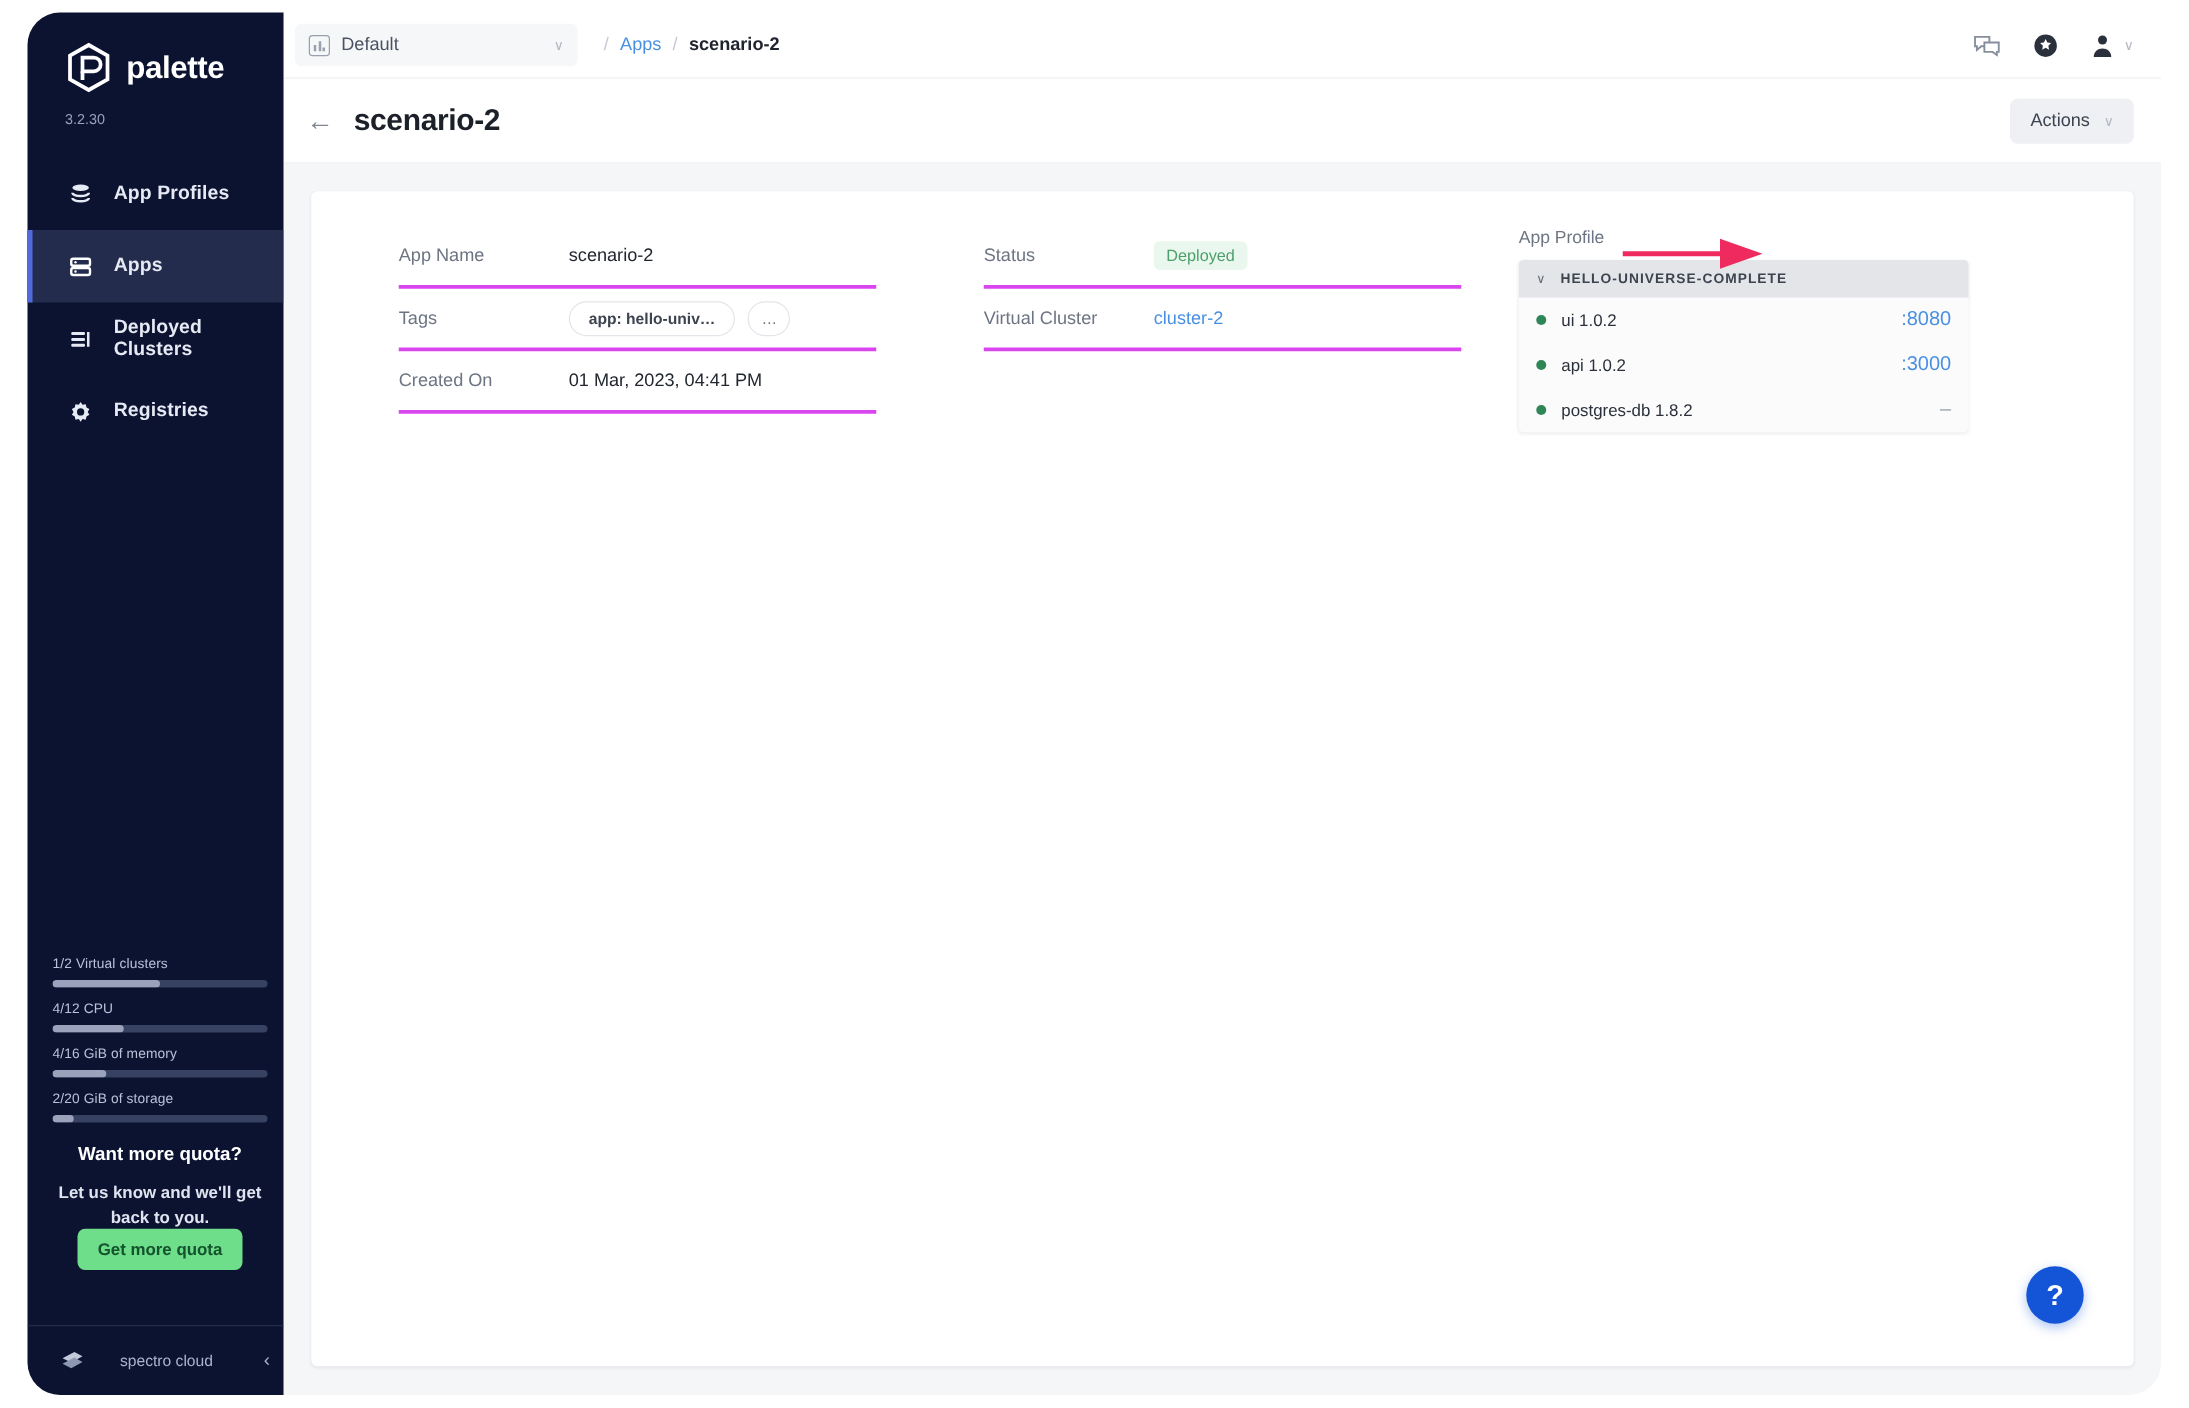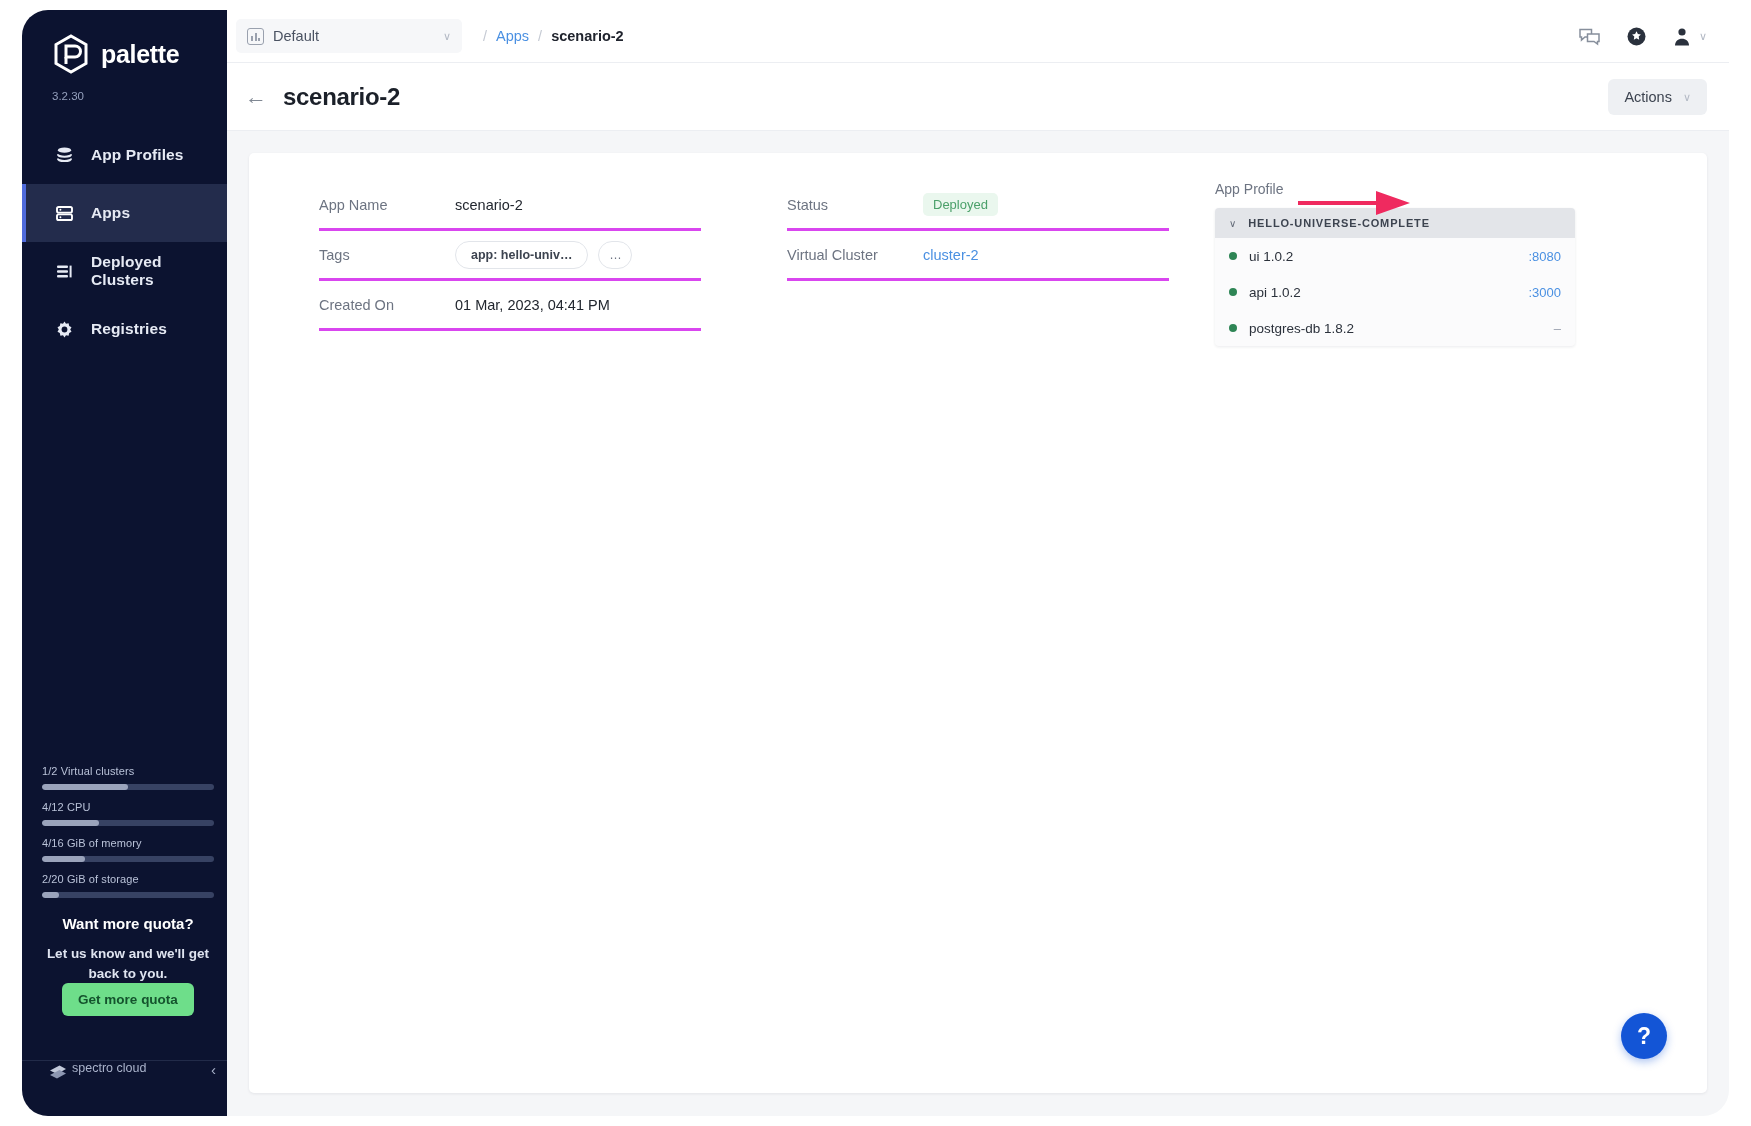--- a/index.html
+++ b/index.html
@@ -130,23 +130,23 @@
     border: none;
     cursor: pointer;
   }
 
   .sidebar-footer {
     position: absolute;
     left: 0; bottom: 0;
     width: 212px; height: 56px;
     border-top: 1px solid #222b49;
     display: flex;
-    align-items: flex-start;
+    align-items: center;
     padding: 0 18px 0 24px;
-    gap: 2px;
+    gap: 26px;
   }
   .sf-logo { width: 24px; height: 24px; flex: 0 0 24px; }
   .sf-text { color: #aab3cb; font-size: 12.5px; flex: 1; }
   .sf-collapse { color: #aab3cb; font-size: 15px; cursor: pointer; }
 
   
   #main {
     position: absolute;
     left: 227px; top: 10px;
     width: 1502px; height: 1106px;
@@ -357,21 +357,21 @@
     padding: 0 14px;
   }
   .svc-dot {
     width: 8px; height: 8px;
     border-radius: 50%;
     background: #2e8555;
     margin-right: 12px;
     flex: 0 0 8px;
   }
   .svc-name { font-size: 13.5px; color: #2b313b; flex: 1; }
-  .svc-port { font-size: 13px; color: #4a90e2; cursor: pointer; text-align: right; }
+  .svc-port { font-size: 16px; color: #4a90e2; cursor: pointer; text-align: right; }
   .svc-port.none { color: #9aa1ae; cursor: default; }
 
   
   #annot-arrow {
     position: absolute;
     left: 1049px; top: 33px;
     width: 112px; height: 34px;
     pointer-events: none;
   }
 

